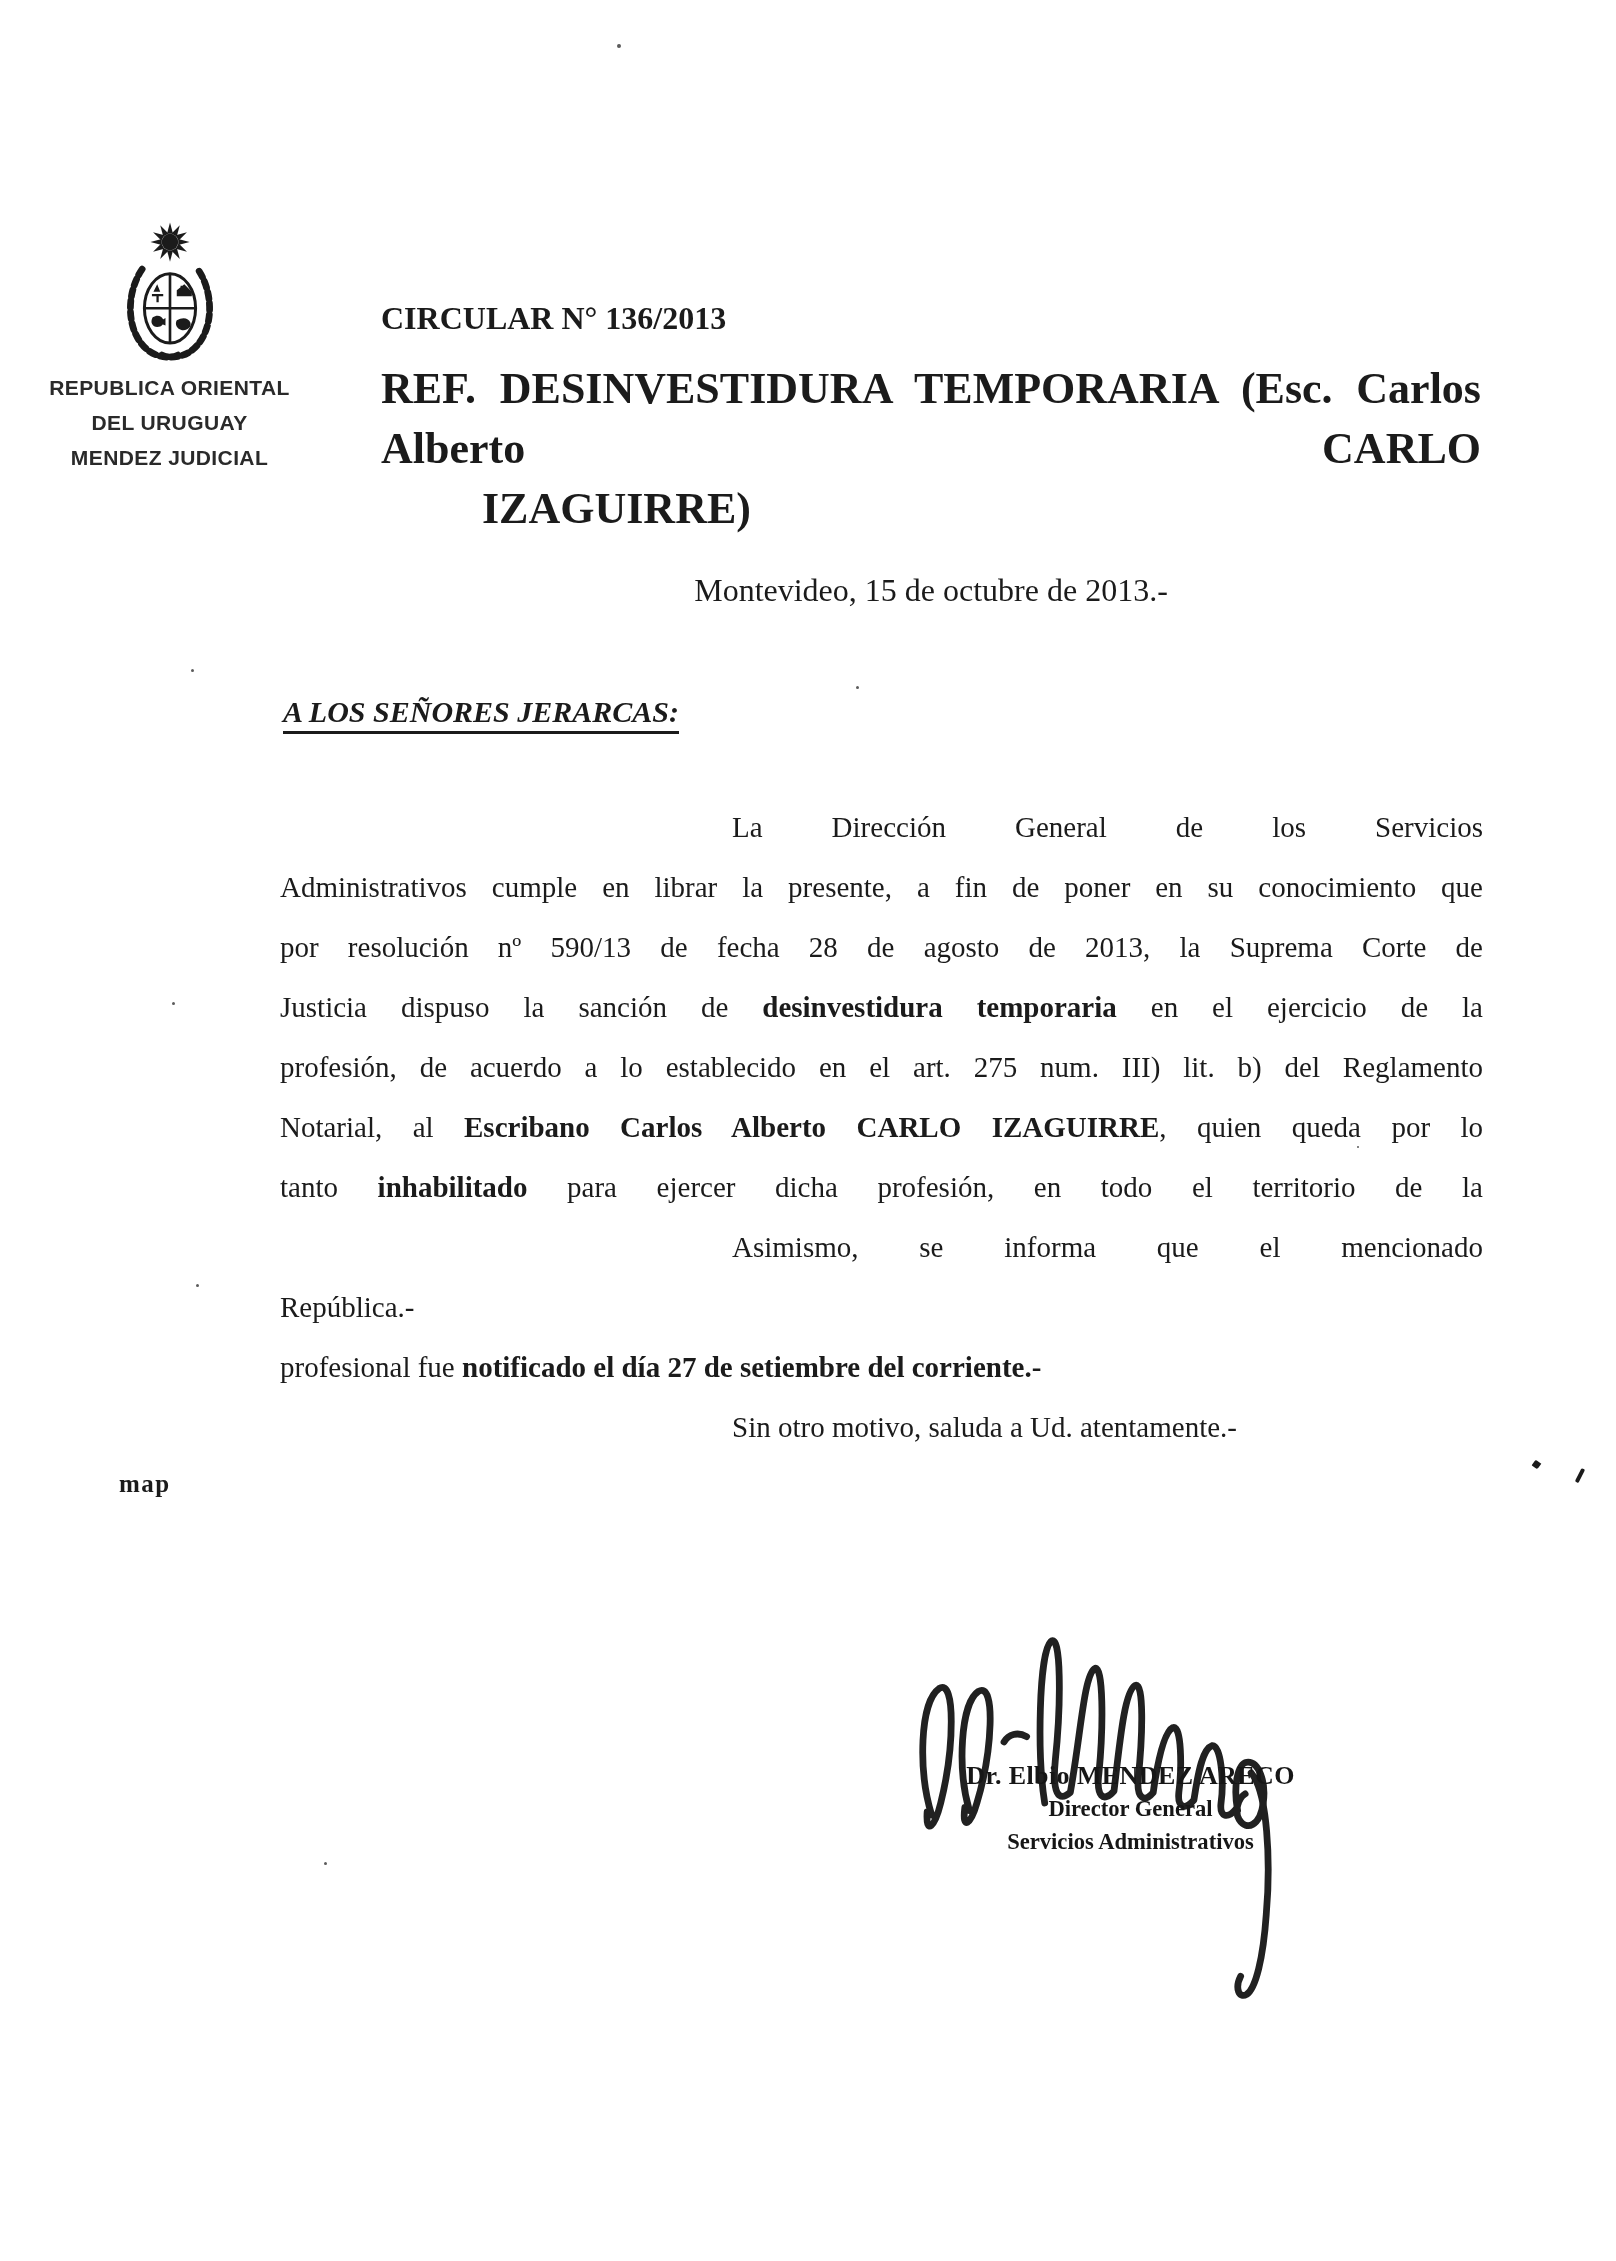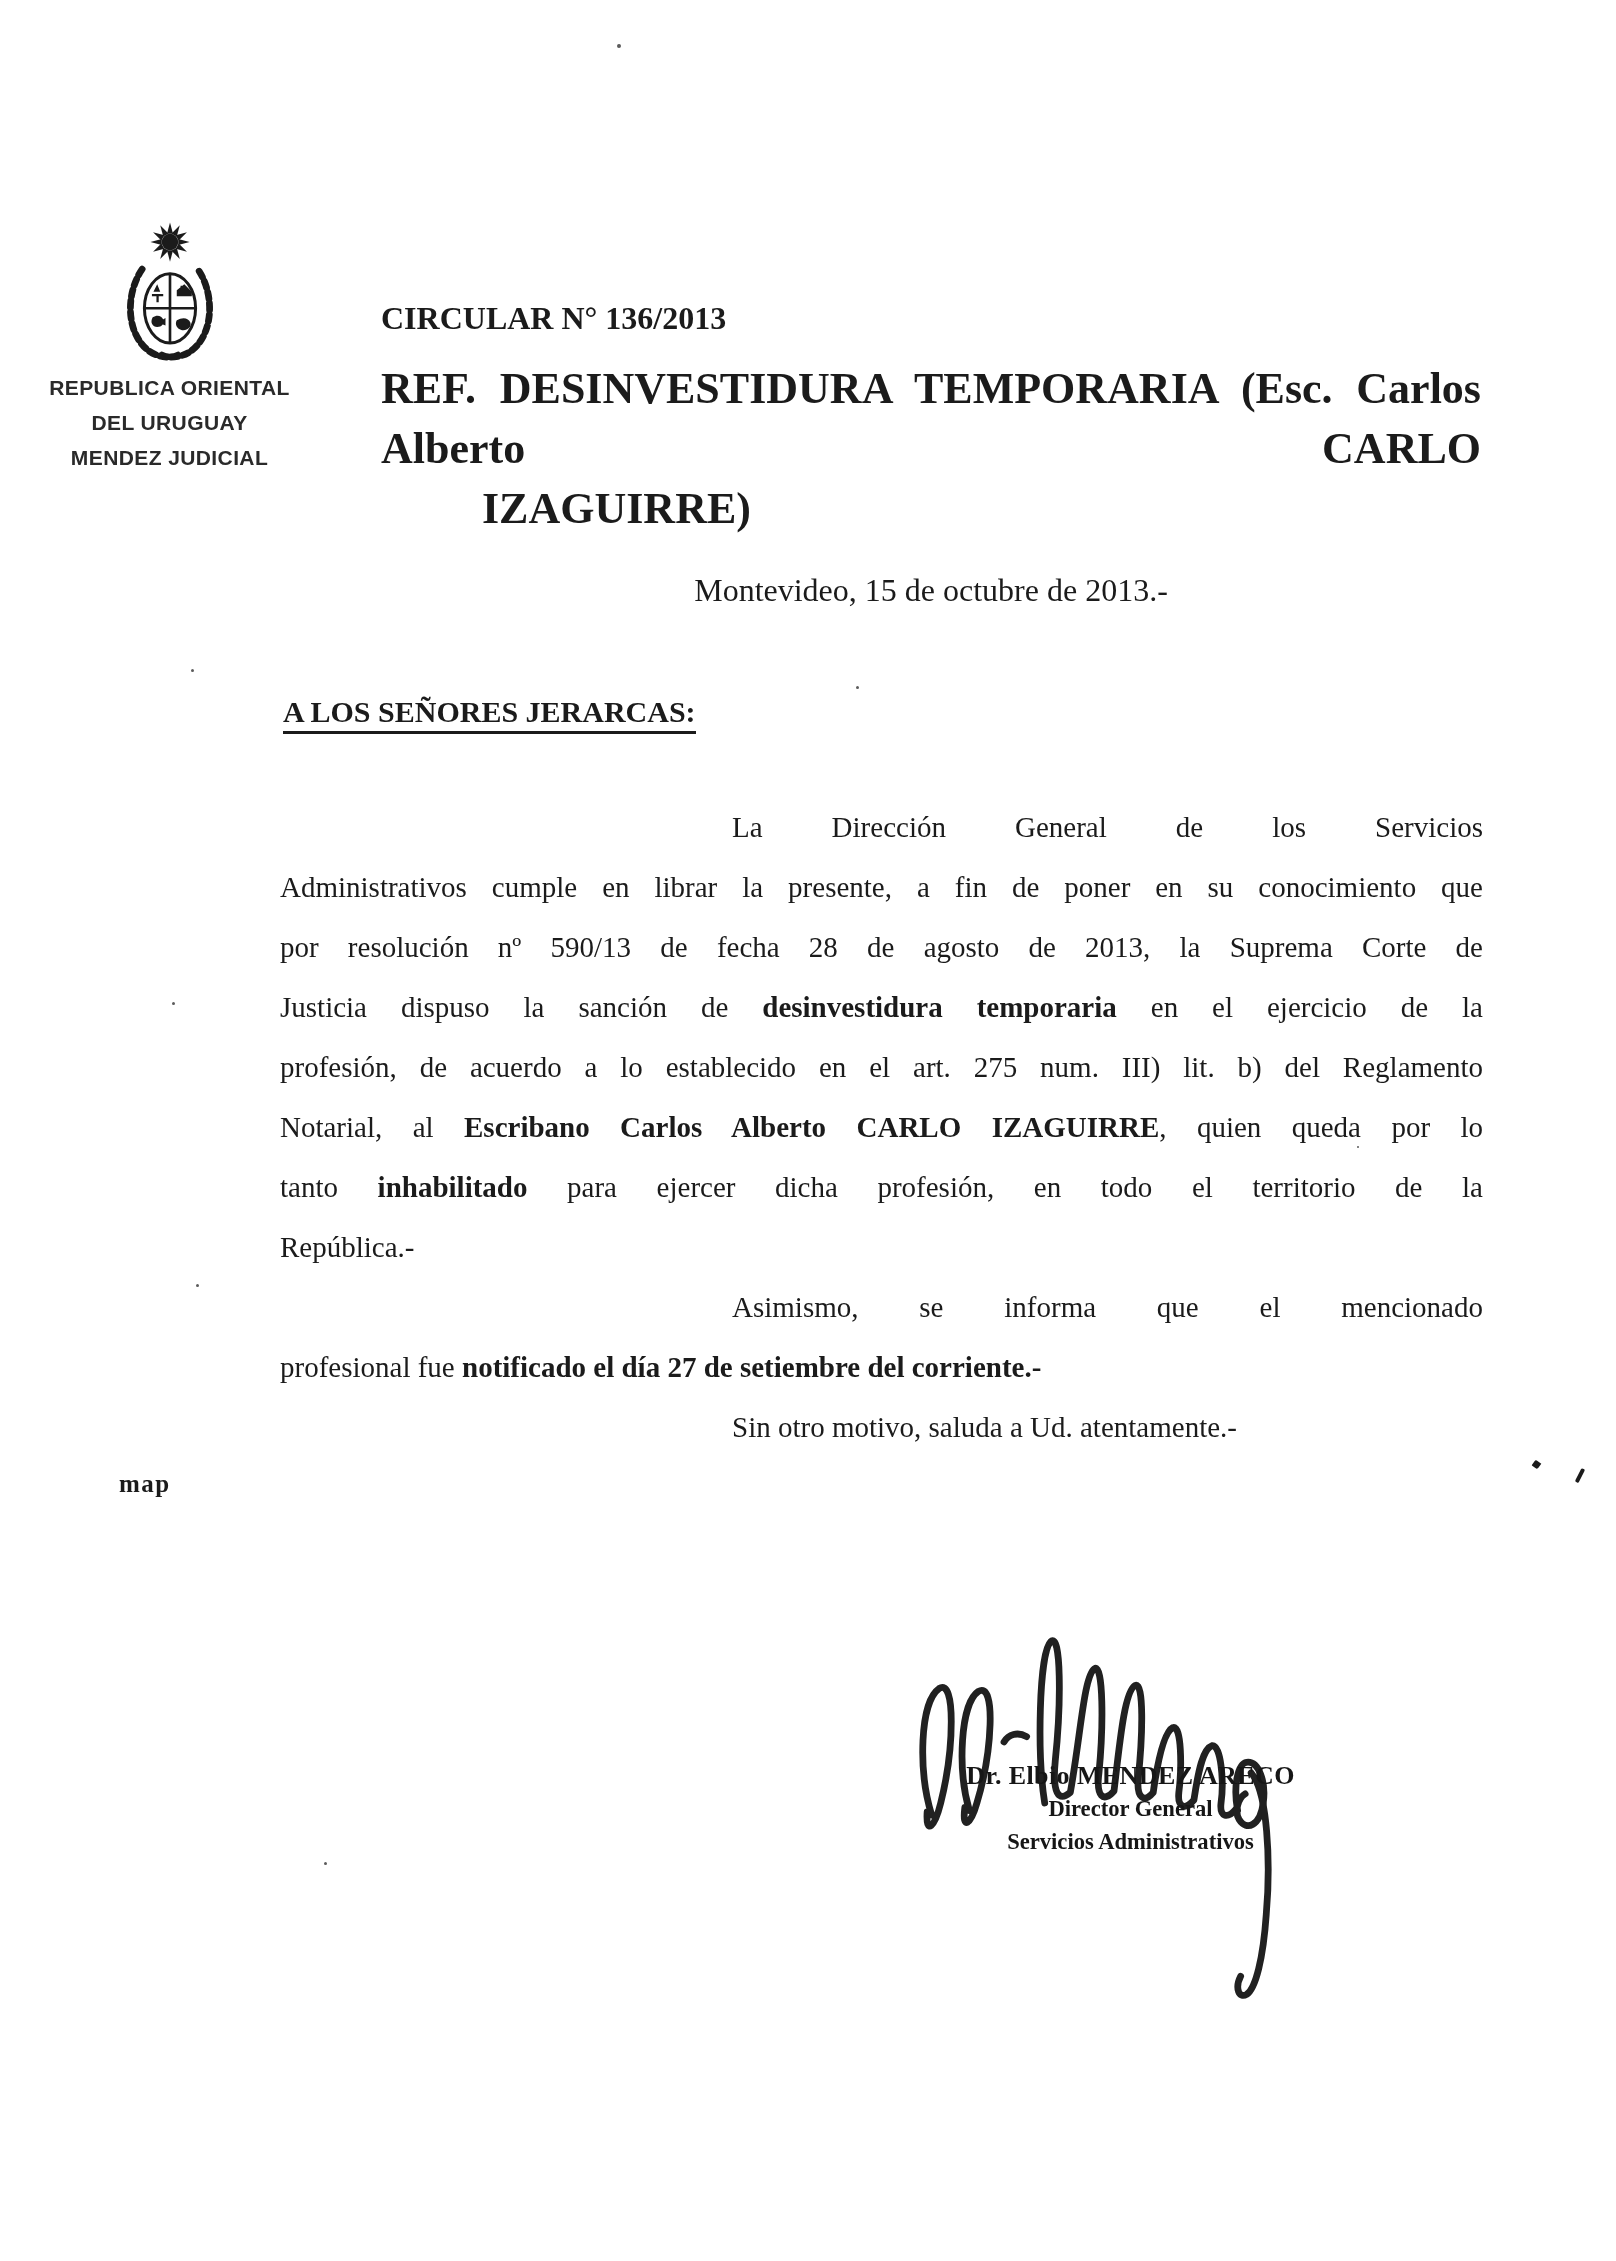--- a/index.html
+++ b/index.html
@@ -19,21 +19,21 @@
   .org .secondary{font-size:20.4px;line-height:26px;margin-top:7.5px;letter-spacing:0.2px;}
   
   .header{position:absolute;left:381px;top:300px;width:1100px;font-weight:700;}
   .circular{font-size:32px;line-height:36px;}
   .refblock{margin-top:22.6px;font-size:44px;line-height:60px;}
   .ref1{text-align:justify;text-align-last:justify;}
   .ref2{padding-left:101px;}
   
   .dateline{position:absolute;left:381px;top:571px;width:1100px;text-align:center;
     font-size:32px;line-height:38px;}
-  .salutation{position:absolute;left:283px;top:695px;font-size:30px;font-weight:700;}
+  .salutation{position:absolute;left:283px;top:695px;font-size:30px;font-weight:700;font-style:italic;}
   .salutation span{border-bottom:3px solid #1b1b1b;padding-bottom:3px;}
   
   .bodytext{position:absolute;left:280px;top:797px;width:1203px;font-size:29px;}
   .bline{height:60px;line-height:60px;white-space:normal;}
   .bline.just{text-align:justify;text-align-last:justify;}
   .bline.ind{padding-left:452px;}
   .b{font-weight:700;}
   
   .initials{position:absolute;left:119px;top:1470px;font-size:25px;font-weight:700;letter-spacing:1.5px;}
   
@@ -110,22 +110,22 @@
   </div>
 
   <div class="bodytext" id="body-lines">
       <div class="bline just ind"><span>La Dirección General de los Servicios</span></div>
       <div class="bline just"><span>Administrativos cumple en librar la presente, a fin de poner en su conocimiento que</span></div>
       <div class="bline just"><span>por resolución nº 590/13 de fecha 28 de agosto de 2013, la Suprema Corte de</span></div>
       <div class="bline just"><span>Justicia dispuso la sanción de </span><span class="b">desinvestidura temporaria</span><span> en el ejercicio de la</span></div>
       <div class="bline just"><span>profesión, de acuerdo a lo establecido en el art. 275 num. III) lit. b) del Reglamento</span></div>
       <div class="bline just"><span>Notarial, al </span><span class="b">Escribano Carlos Alberto CARLO IZAGUIRRE</span><span>, quien queda por lo</span></div>
       <div class="bline just"><span>tanto </span><span class="b">inhabilitado</span><span> para ejercer dicha profesión, en todo el territorio de la</span></div>
+      <div class="bline just ind"><span>Asimismo, se informa que el mencionado</span></div>
       <div class="bline"><span>República.-</span></div>
-      <div class="bline just ind"><span>Asimismo, se informa que el mencionado</span></div>
       <div class="bline"><span>profesional fue </span><span class="b">notificado el día 27 de setiembre del corriente.-</span></div>
       <div class="bline ind"><span>Sin otro motivo, saluda a Ud. atentamente.-</span></div>
     </div>
 
   <div class="initials">map</div>
 
   <svg class="sigscribble" width="422" height="392" viewBox="0 0 560 520" aria-hidden="true">
     <g fill="none" stroke="#161616" stroke-width="9" stroke-linecap="round" stroke-linejoin="round" opacity="0.95">
       <path d="M 46,268 C 28,210 30,118 56,100 C 78,86 76,180 58,252 C 50,284 38,296 40,264"></path>
       <path d="M 96,262 C 80,208 84,120 108,104 C 132,90 126,186 106,252 C 98,280 86,290 90,258"></path>

